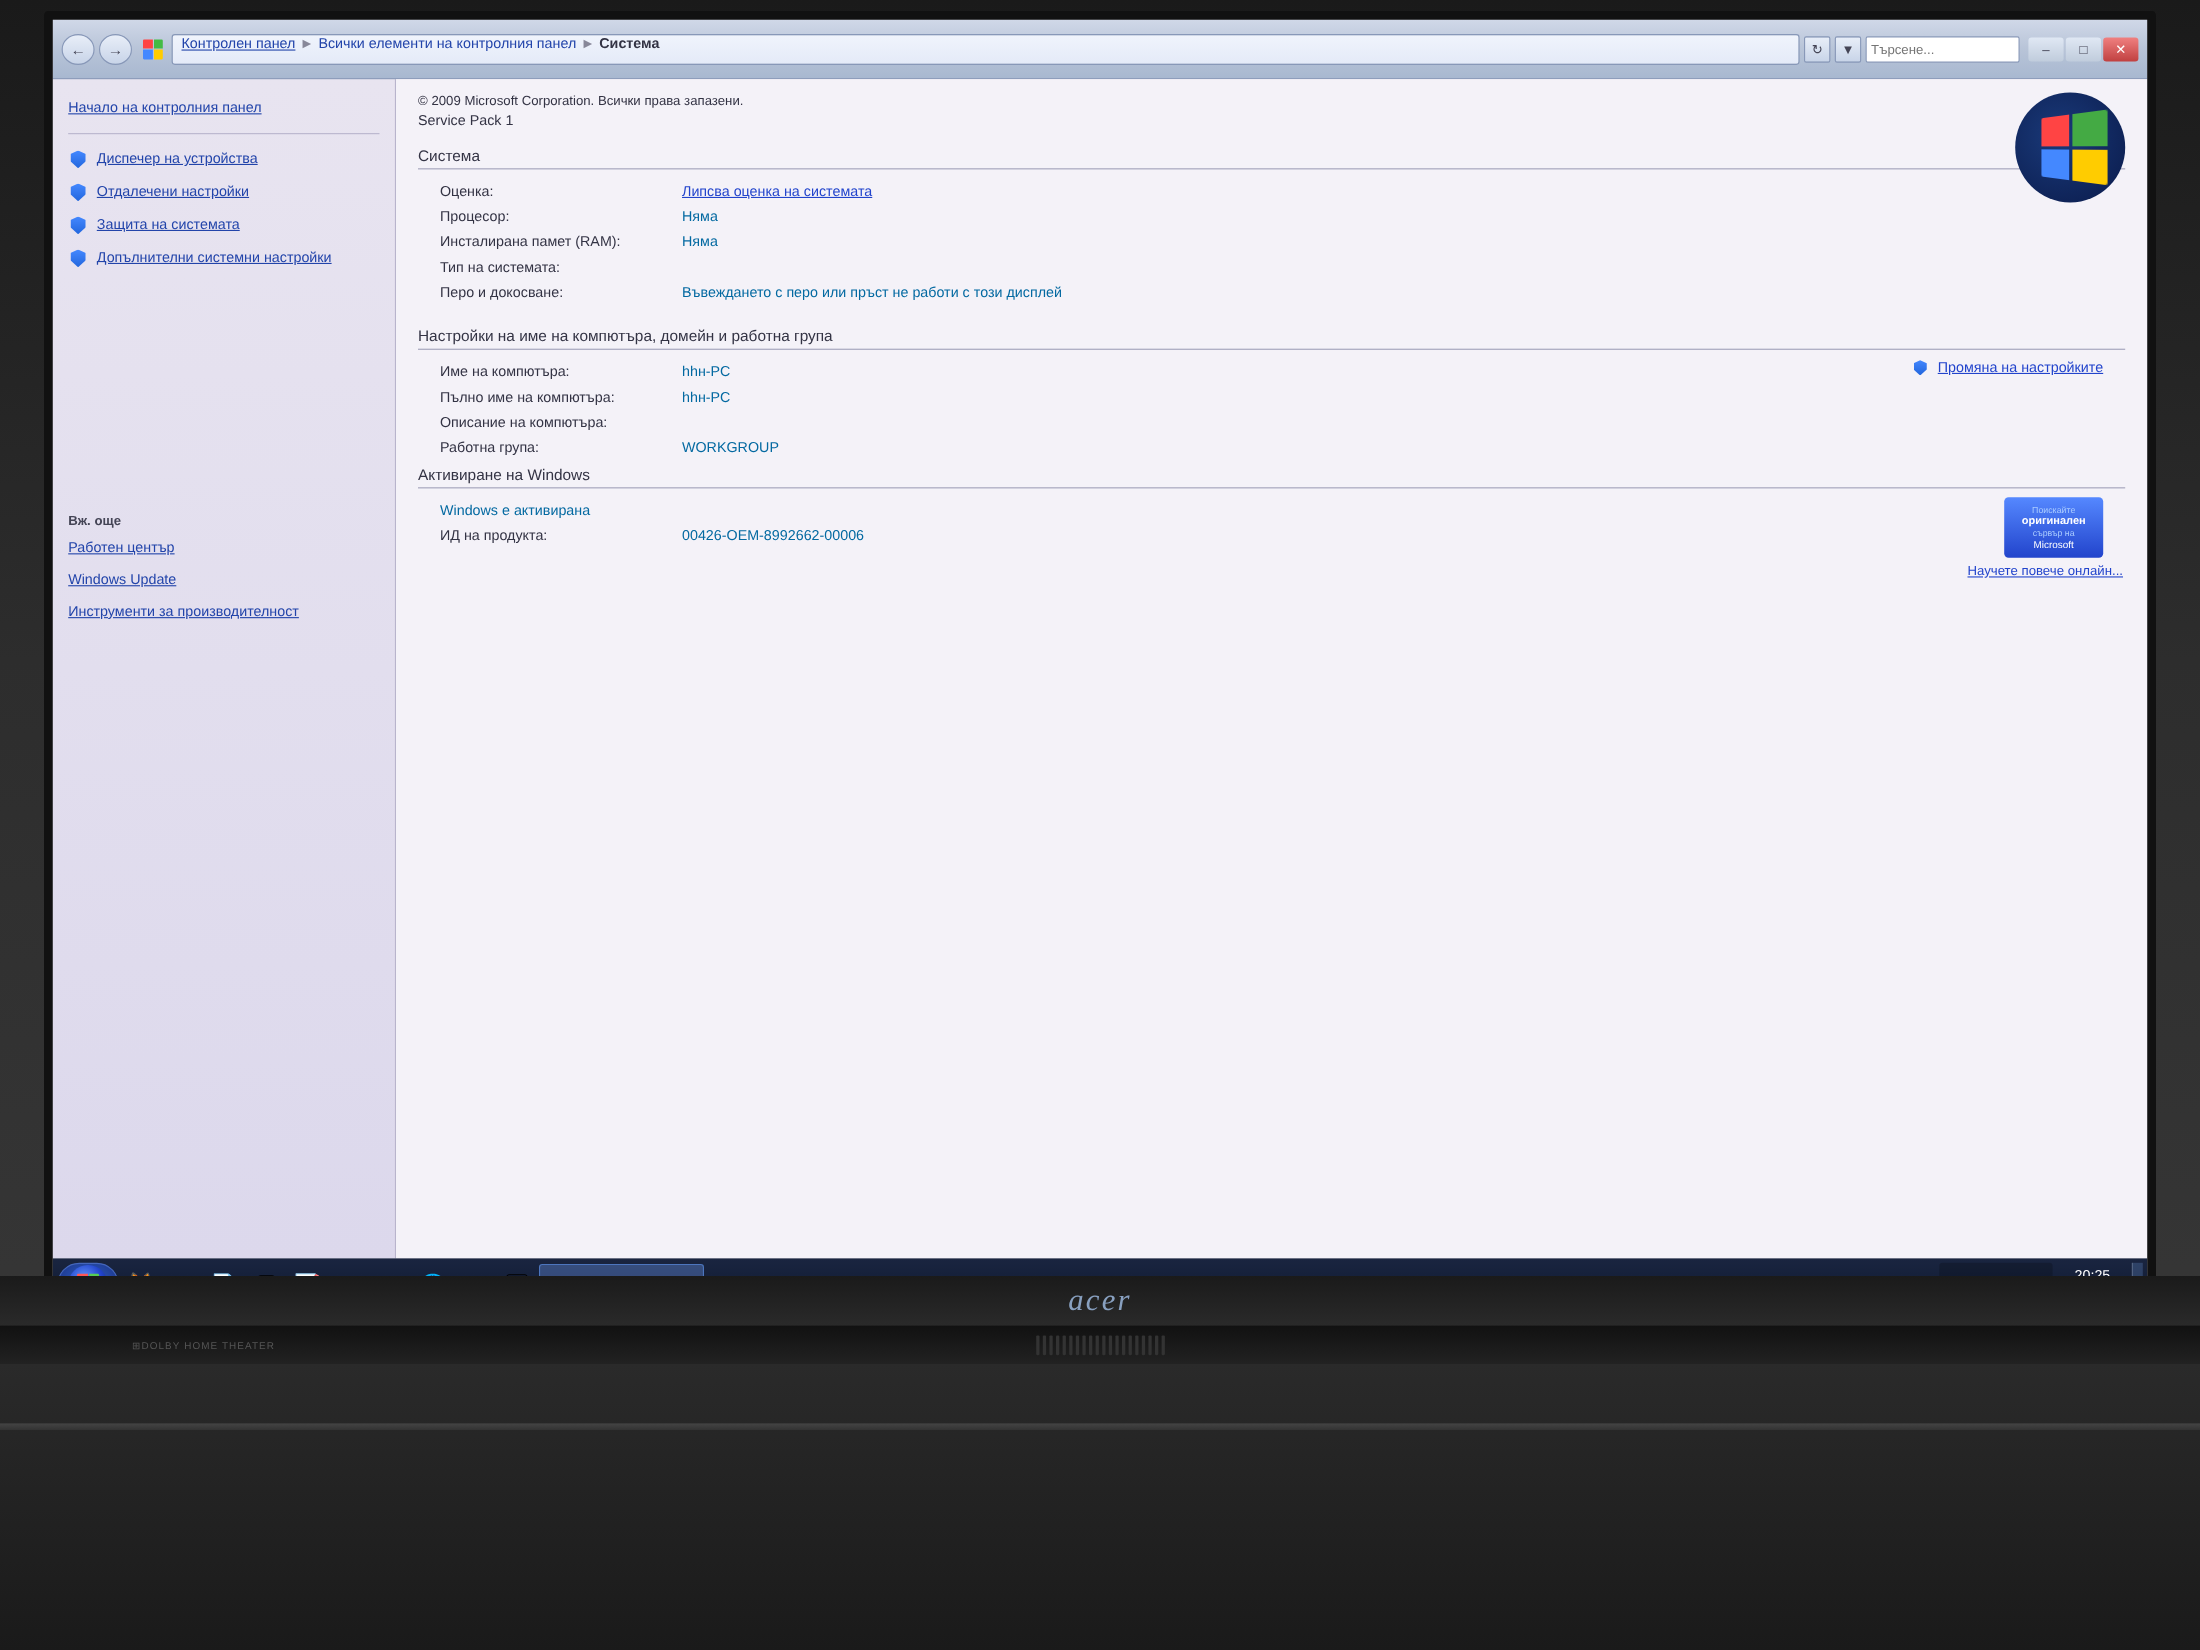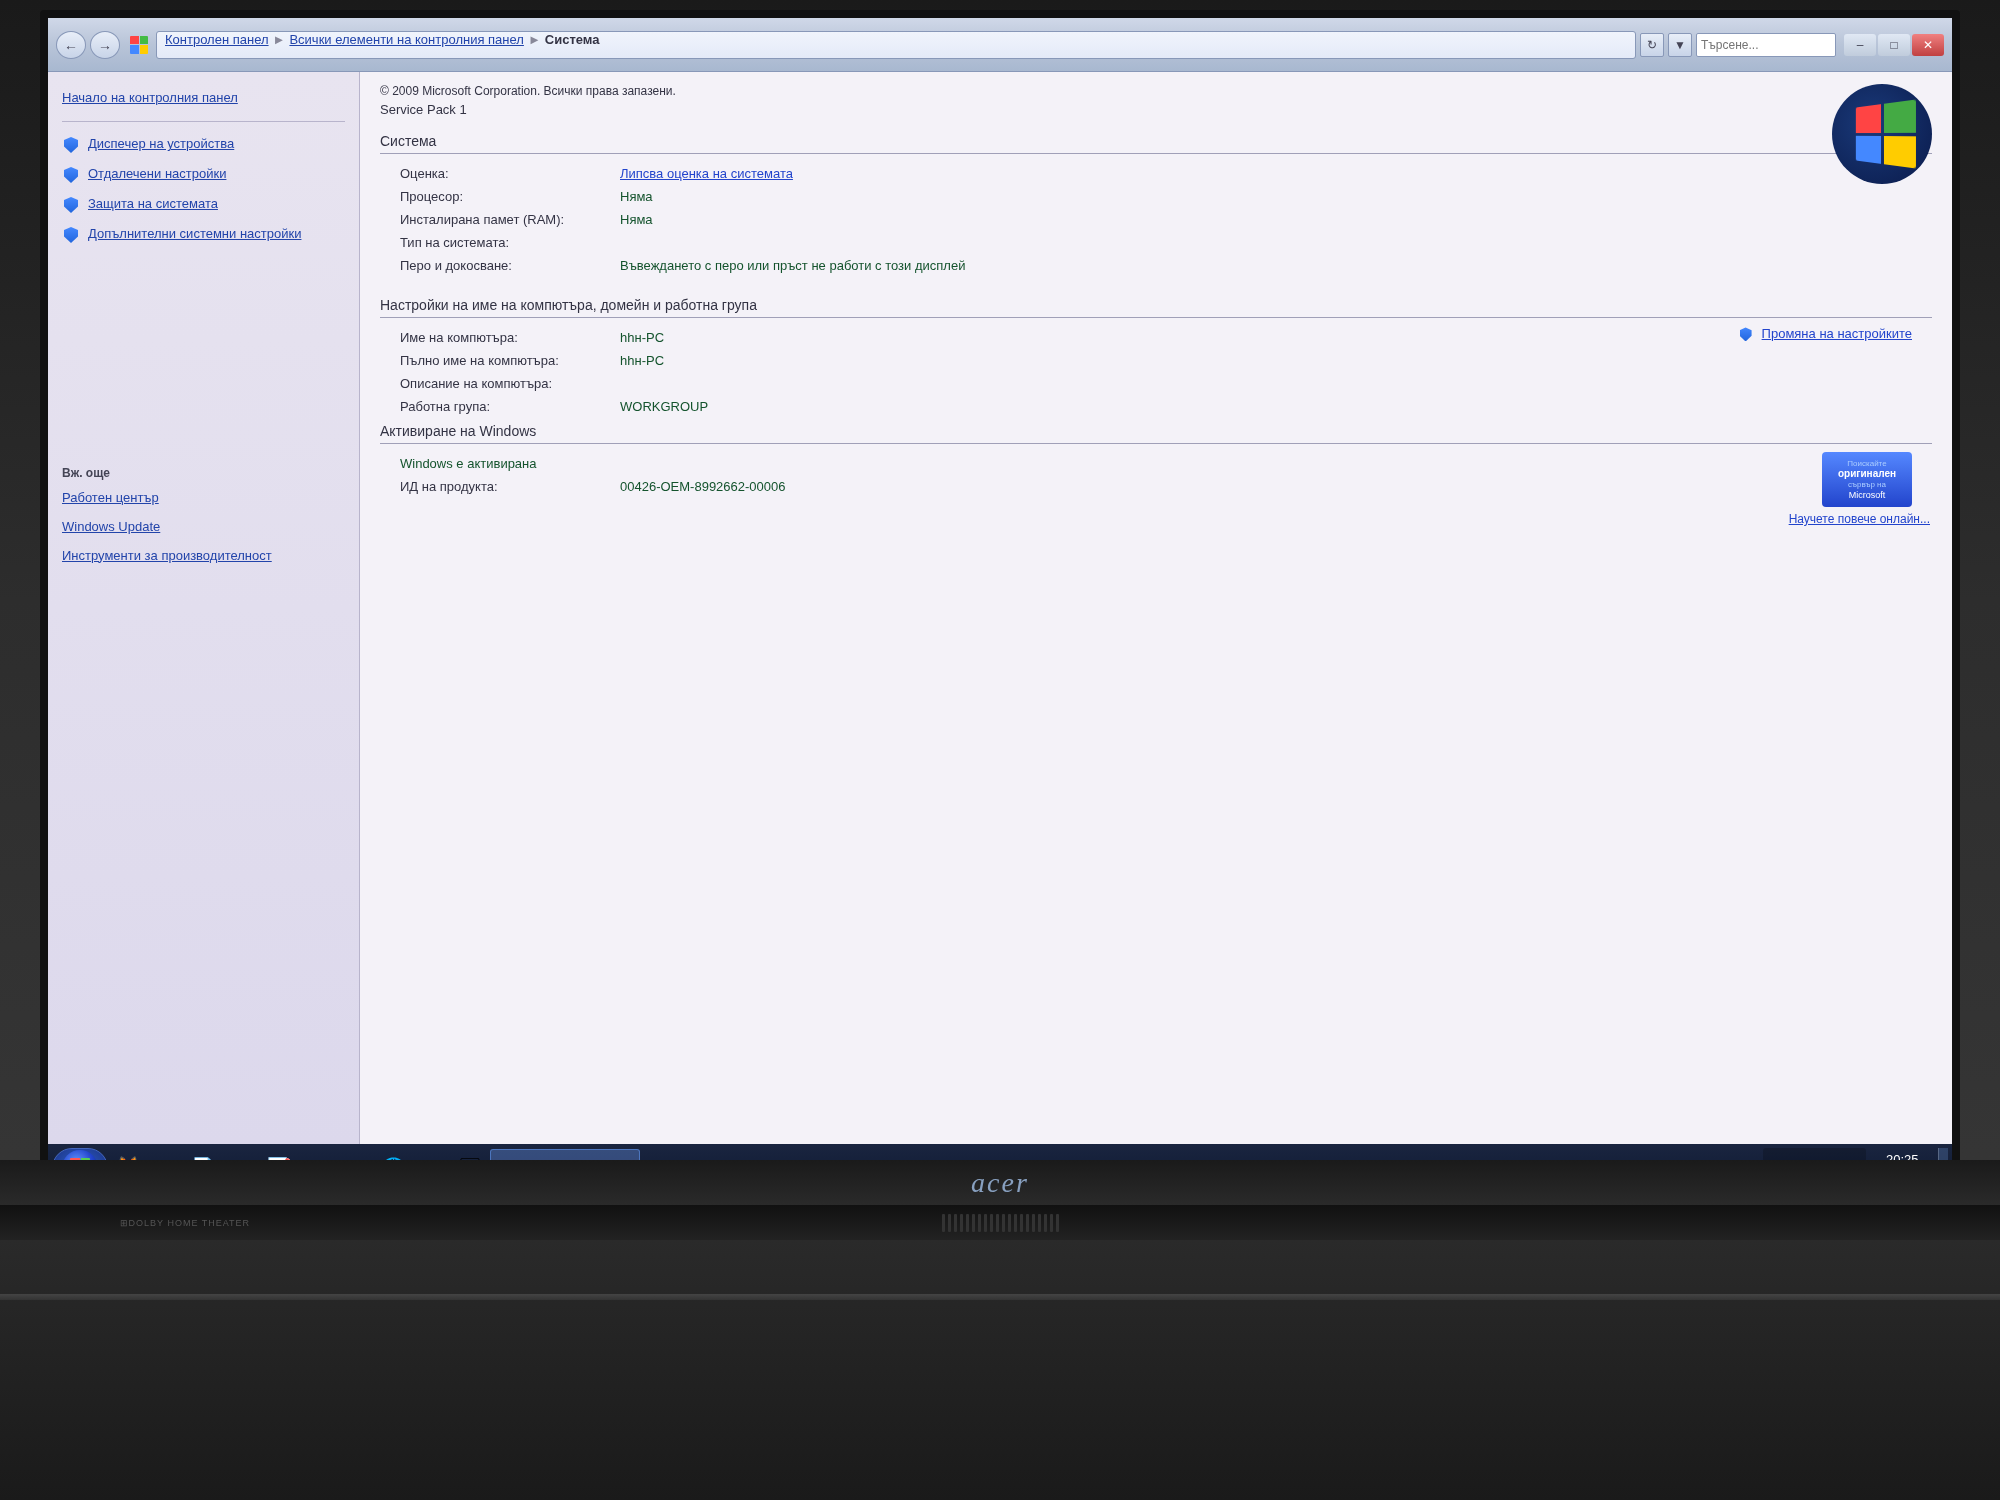--- a/index.html
+++ b/index.html
@@ -232,21 +232,21 @@
       align-items: flex-start;
     }
 
     .info-label {
       width: 220px;
       color: #334;
       flex-shrink: 0;
     }
 
     .info-value {
-      color: #14532d;
+      color: #0369a1;
       flex: 1;
     }
 
     .info-value.link {
       color: #2244cc;
       text-decoration: underline;
       cursor: pointer;
     }
 
     .change-settings-btn {
@@ -501,21 +501,21 @@
         <div style="width:18px;height:18px;display:grid;grid-template-columns:1fr 1fr;grid-template-rows:1fr 1fr;gap:1px;">
           <div style="background:#ff4444;border-radius:1px 0 0 0;"></div>
           <div style="background:#44bb44;border-radius:0 1px 0 0;"></div>
           <div style="background:#4488ff;border-radius:0 0 0 1px;"></div>
           <div style="background:#ffcc00;border-radius:0 0 1px 0;"></div>
         </div>
       </div>
       <div class="breadcrumb-bar">
         <span style="color:#2244aa;text-decoration:underline;cursor:pointer;">Контролен панел</span>
         <span class="breadcrumb-sep">►</span>
-        <span style="color:#2244aa;text-decoration:underline;cursor:pointer;">Всички елементи на контролния панел</span>
+        <span style="color:#2244aa;cursor:pointer;">Всички елементи на контролния панел</span>
         <span class="breadcrumb-sep">►</span>
         <span style="color:#334;font-weight:bold;">Система</span>
       </div>
       <div class="addr-right">
         <div class="addr-btn">↻</div>
         <div class="addr-btn">▼</div>
         <input class="search-box" type="text" placeholder="Търсене..." style="">
       </div>
       <div class="window-controls">
         <div class="wc-btn wc-min">–</div>

